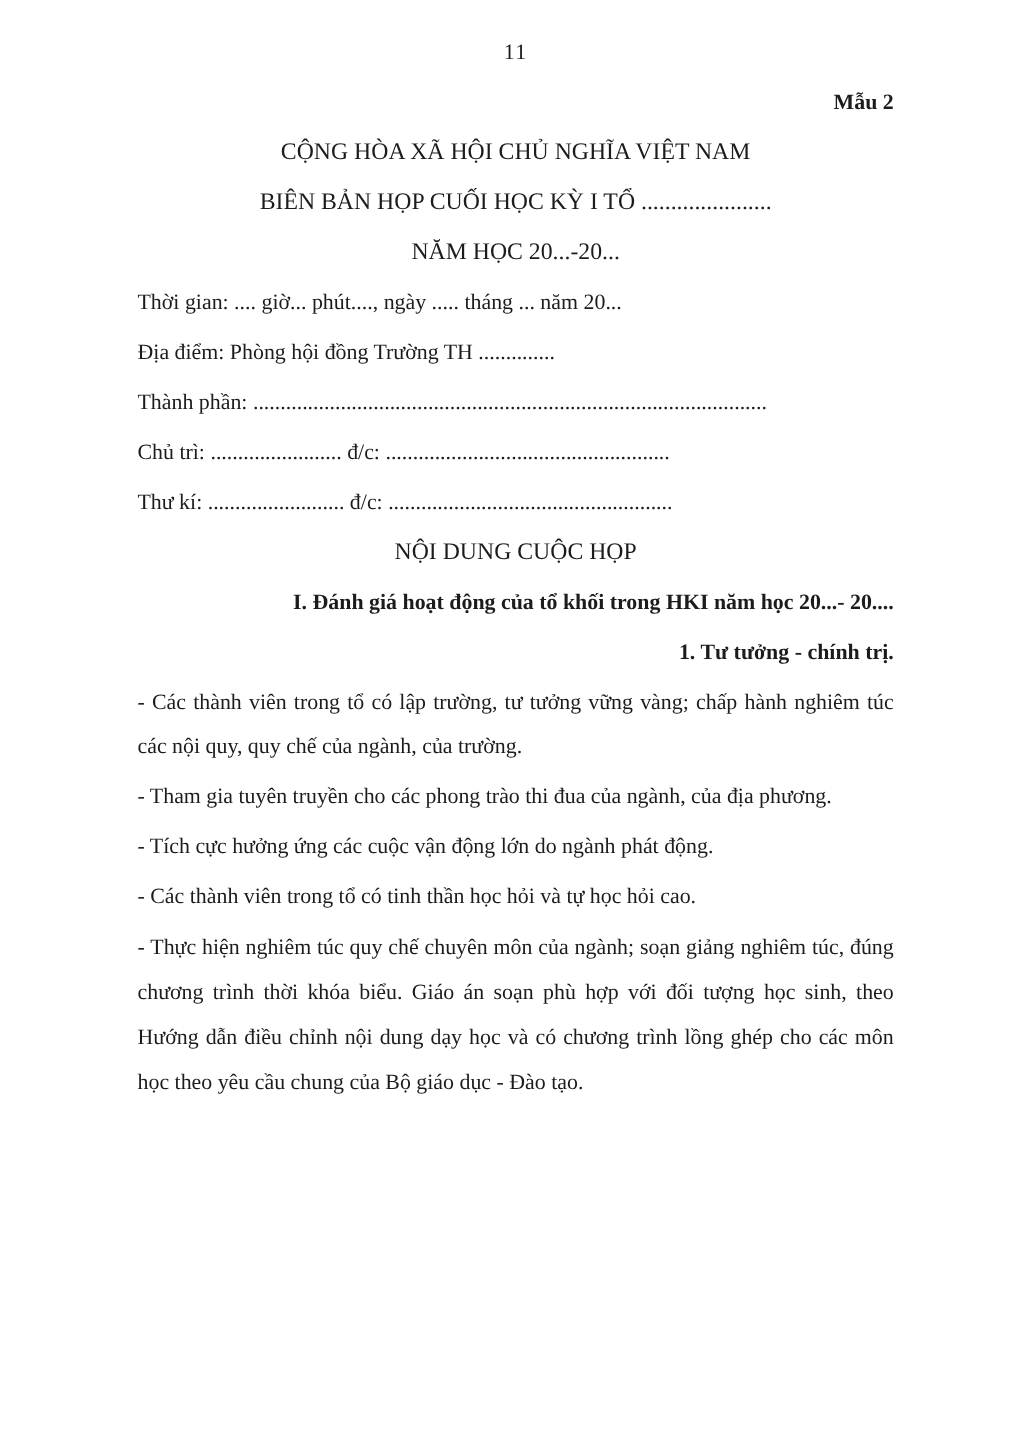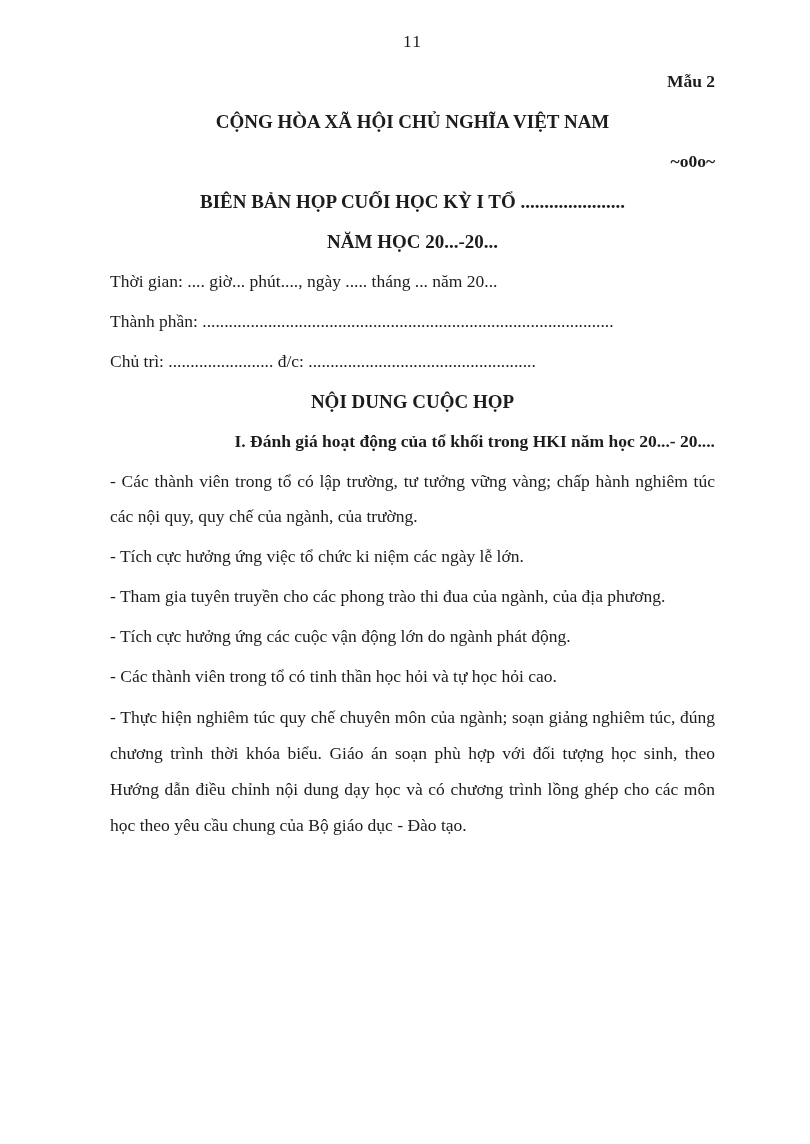--- a/index.html
+++ b/index.html
@@ -15,51 +15,52 @@
     box-sizing: border-box;
     padding: 10px 95px 0 110px;
     overflow: hidden;
   }
   .page p, .page div.line {
     margin: 0 0 5px 0;
     line-height: 35px;
   }
   .center { text-align: center; }
   .bold { font-weight: bold; text-align: right; }
-  .big { font-size: 19px; font-weight: bold; }
+  .big { font-size: 19px; font-weight: normal; }
   .justify { text-align: justify; }
   .nowrap { white-space: nowrap; overflow: hidden; }
   .pgnum { letter-spacing: 1px; }
 </style>
 </head>
 <body>
 
 <div class="page">
 
   <p class="center pgnum">11</p>
 
   <p class="bold">Mẫu 2</p>
 
   <p class="center big">CỘNG HÒA XÃ HỘI CHỦ NGHĨA VIỆT NAM</p>
-  <p class="center bold">~o0o~</p>
 
   <p class="center big nowrap">BIÊN BẢN HỌP CUỐI HỌC KỲ I TỔ ......................</p>
   <p class="center big">NĂM HỌC 20...-20...</p>
 
   <p class="nowrap">Thời gian: .... giờ... phút...., ngày ..... tháng ... năm 20...</p>
+  <p class="nowrap">Địa điểm: Phòng hội đồng Trường TH ..............</p>
   <p class="nowrap">Thành phần: ..............................................................................................</p>
   <p class="nowrap">Chủ trì: ........................ đ/c: ....................................................</p>
+  <p class="nowrap">Thư kí: ......................... đ/c: ....................................................</p>
 
   <p class="center big">NỘI DUNG CUỘC HỌP</p>
 
   <p class="bold">I. Đánh giá hoạt động của tổ khối trong HKI năm học 20...- 20....</p>
 
+  <p class="bold">1. Tư tưởng - chính trị.</p>
 
   <p class="justify">- Các thành viên trong tổ có lập trường, tư tưởng vững vàng; chấp hành nghiêm túc các nội quy, quy chế của ngành, của trường.</p>
-  <p>- Tích cực hưởng ứng việc tổ chức ki niệm các ngày lễ lớn.</p>
   <p>- Tham gia tuyên truyền cho các phong trào thi đua của ngành, của địa phương.</p>
   <p>- Tích cực hưởng ứng các cuộc vận động lớn do ngành phát động.</p>
   <p>- Các thành viên trong tổ có tinh thần học hỏi và tự học hỏi cao.</p>
 
 
   <p class="justify" style="line-height:36px">- Thực hiện nghiêm túc quy chế chuyên môn của ngành; soạn giảng nghiêm túc, đúng chương trình thời khóa biểu. Giáo án soạn phù hợp với đối tượng học sinh, theo Hướng dẫn điều chỉnh nội dung dạy học và có chương trình lồng ghép cho các môn học theo yêu cầu chung của Bộ giáo dục - Đào tạo.</p>
 
 </div>
 
 </body></html>

